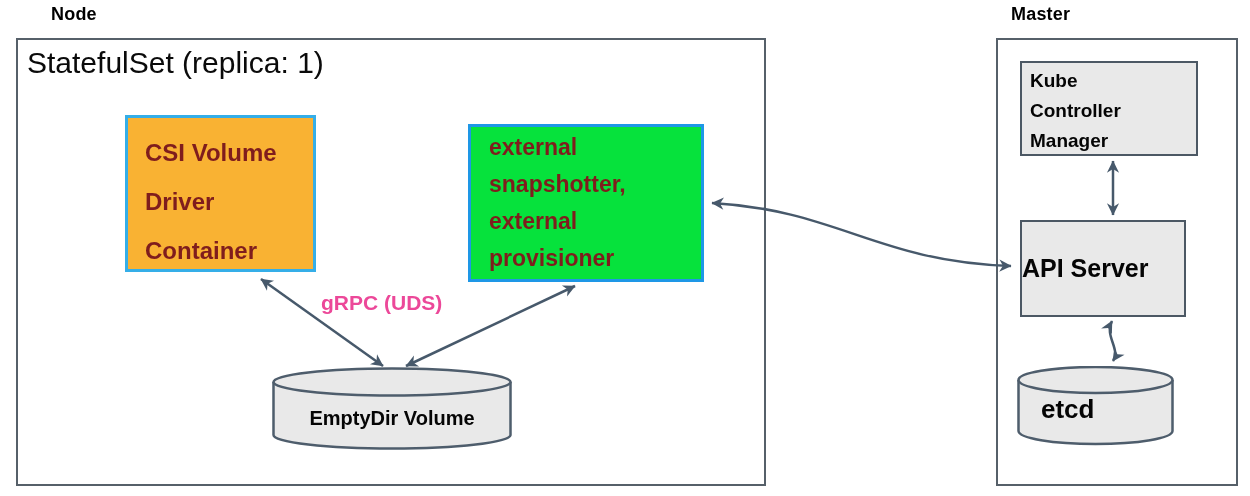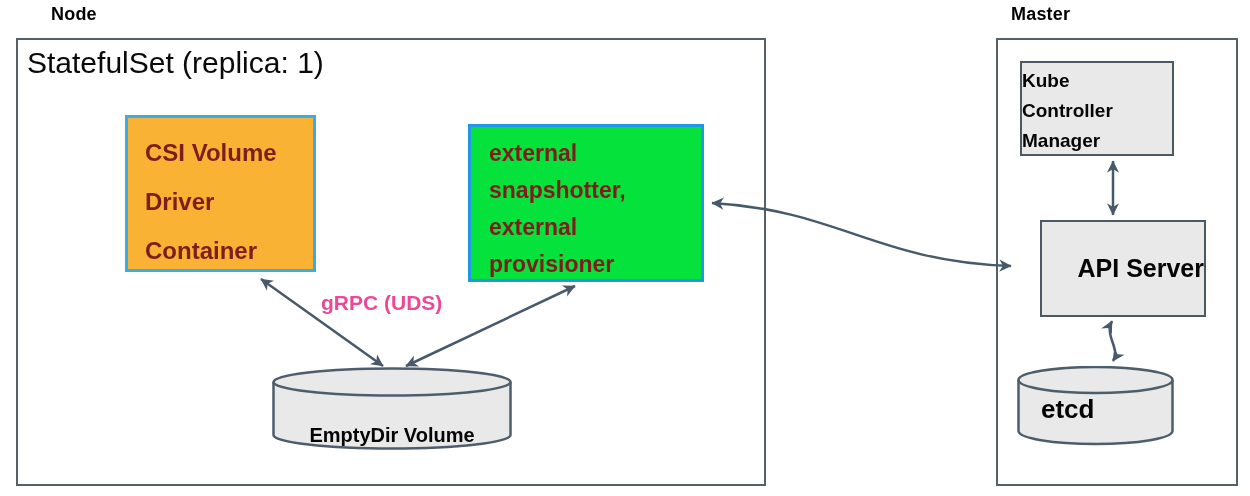--- a/index.html
+++ b/index.html
@@ -49,61 +49,59 @@
     background: var(--csi_fill);
     border: 3px solid var(--highlight_border);
     padding: 10px 0 0 17px;
     font-size: 24px;
     line-height: 49px;
   }
   .sidecar-box {
     left: 468px; top: 124px; width: 236px; height: 158px;
     background: var(--sidecar_fill);
     border: 3px solid #1E97E6;
-    padding: 8px 0 0 18px;
+    padding: 2px 0 0 18px;
     font-size: 23px;
     line-height: 37px;
   }
   .grpc-label {
     left: 321px; top: 291px;
     font-size: 21px;
     font-weight: bold;
     color: #ec4899;
   }
   .gray-box {
     background: var(--box_fill);
     border: 2px solid var(--box_border);
     font-weight: 600;
     color: #050505;
   }
   .kcm-box {
-    left: 1020px; top: 61px; width: 154px; height: 95px;
-    padding: 3px 0 0 0;
+    left: 1020px; top: 61px; width: 178px; height: 95px;
+    padding: 3px 0 0 8px;
     font-size: 19px;
     line-height: 30px;
     white-space: pre-line;
   }
   .api-box {
     left: 1020px; top: 220px; width: 166px; height: 97px;
-    display: flex; align-items: center; justify-content: flex-end;
+    display: flex; align-items: center; justify-content: flex-start;
     font-size: 25px;
-    margin-left: 20px;
   }
   .cyl { pointer-events: none; }
   .cyl svg { display: block; }
   .cyl-label {
     position: absolute;
     font-weight: 600;
     color: #050505;
   }
   .emptydir-label {
     left: 0; right: 0; top: 40px;
     text-align: center;
     font-size: 20px;
-    margin-top: 17px;
   }
   .etcd-label {
     left: 24px; top: 28px;
     font-size: 26px;
   }
   .overlay {
     position: absolute;
     left: 0; top: 0;
     pointer-events: none;
   }

